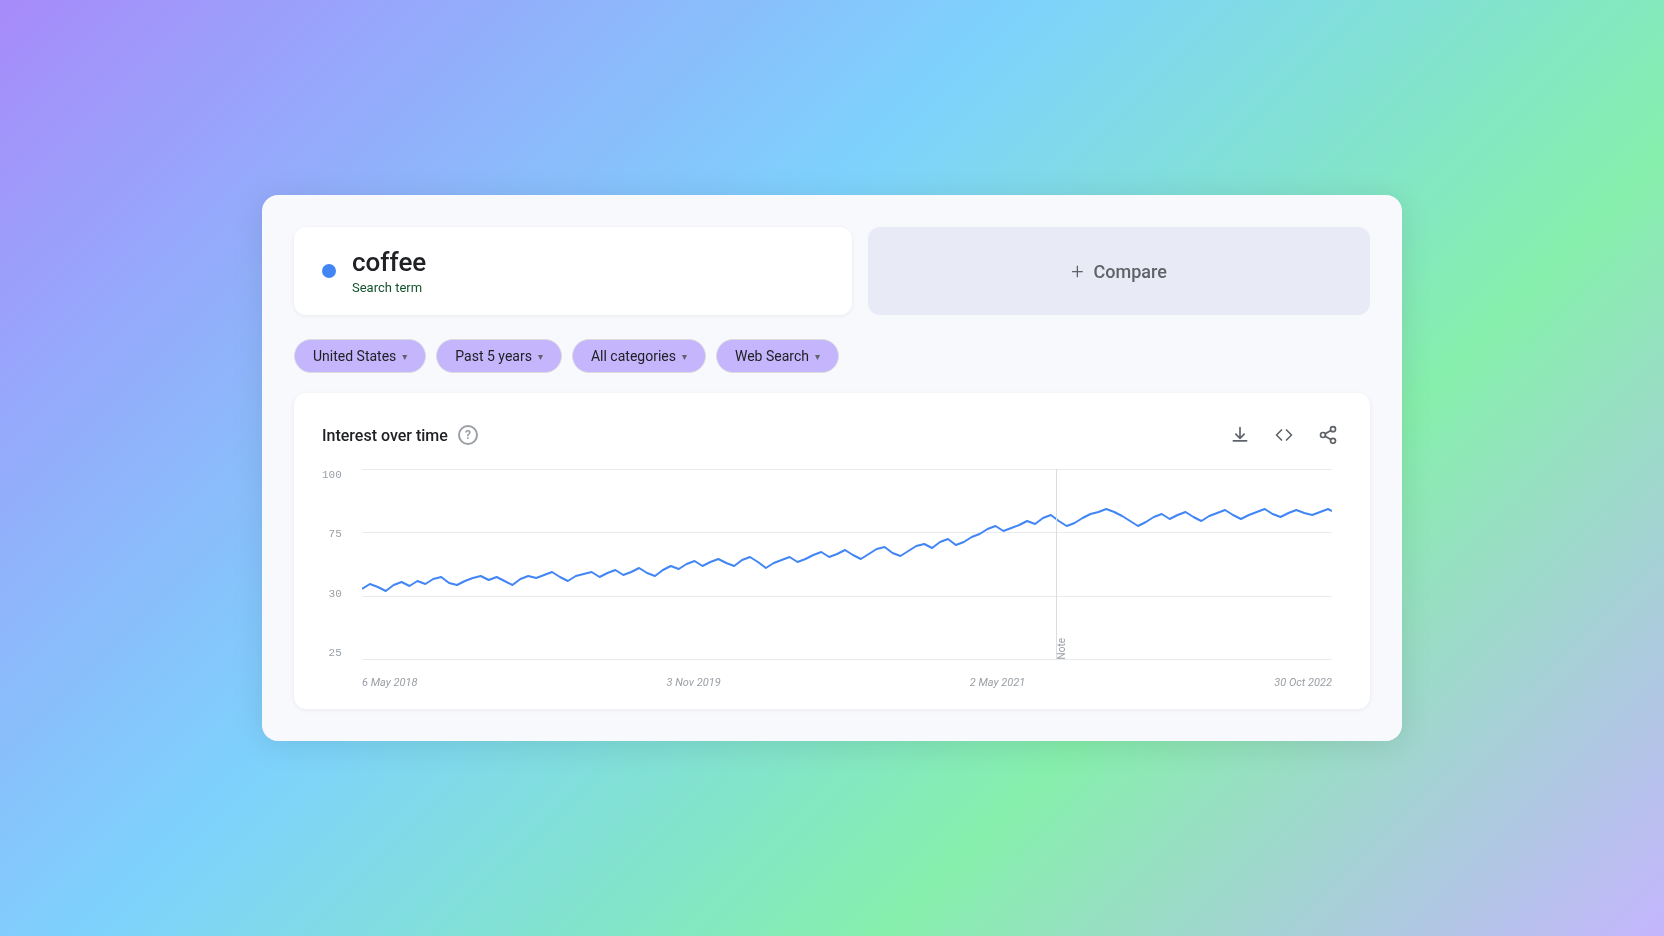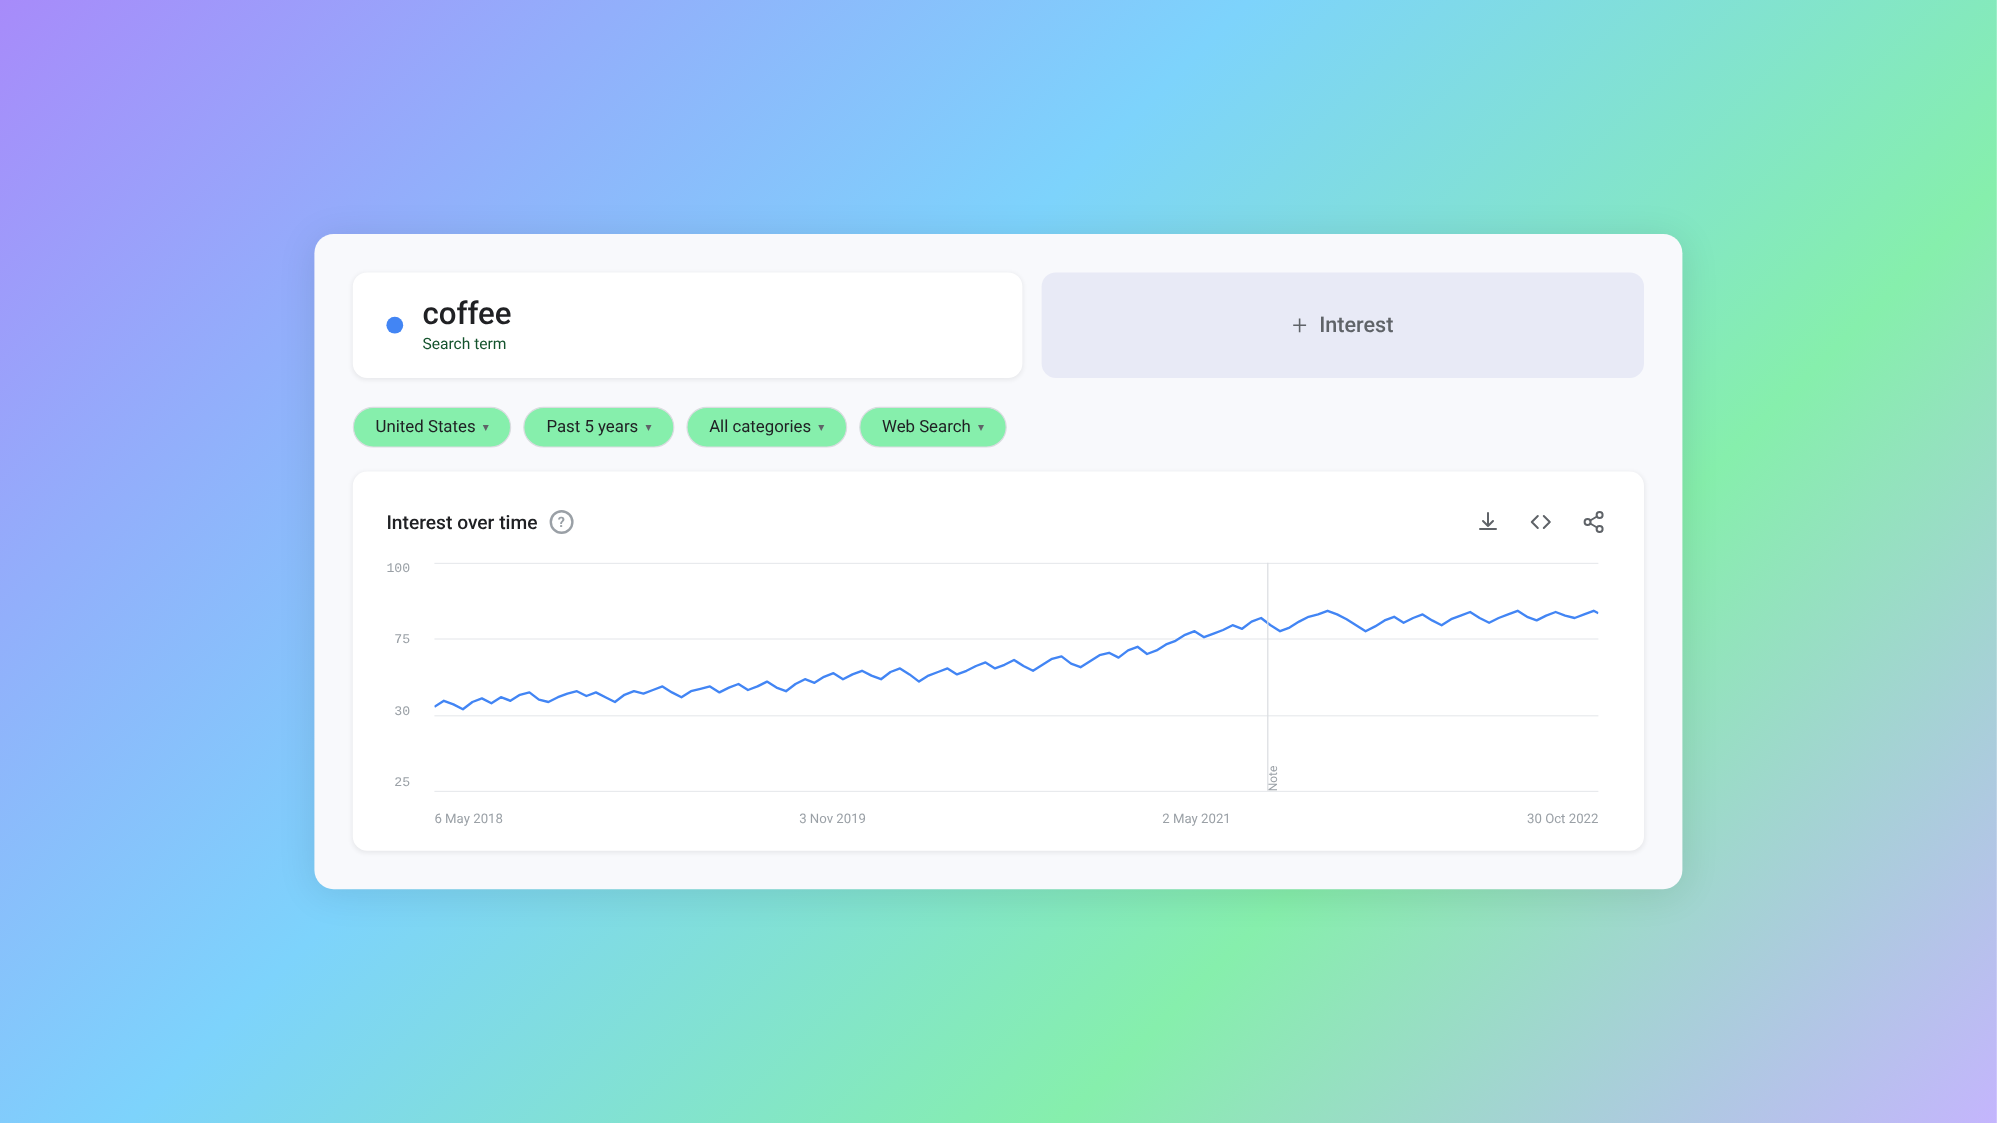--- a/index.html
+++ b/index.html
@@ -70,21 +70,21 @@
       font-size: 22px;
       color: #5f6368;
       font-weight: 300;
     }
     .filters-row {
       display: flex;
       gap: 10px;
       margin-bottom: 20px;
     }
     .filter-btn {
-      background: #86efac;
+      background: #c4b5fd;
       border: 1.5px solid #dadce0;
       border-radius: 24px;
       padding: 8px 18px;
       font-size: 14px;
       color: #202124;
       cursor: pointer;
       display: flex;
       align-items: center;
       gap: 6px;
       font-family: inherit;
@@ -174,20 +174,21 @@
       left: 0; right: 0;
       border-top: 1px solid #e8eaed;
     }
     .x-axis {
       position: absolute;
       bottom: 0;
       left: 0; right: 0;
       display: flex;
       justify-content: space-between;
       align-items: flex-start;
+      font-style: italic;
     }
     .x-label {
       font-size: 11px;
       color: #9aa0a6;
     }
     svg.line-chart {
       position: absolute;
       left: 0; top: 0;
       width: 100%;
       height: calc(100% - 30px);
@@ -217,21 +218,21 @@
   <div class="top-row">
     <div class="search-term-box">
       <div class="blue-dot"></div>
       <div class="term-info">
         <div class="term-name">coffee</div>
         <div class="term-type">Search term</div>
       </div>
     </div>
     <div class="compare-box">
       <span class="plus-icon">+</span>
-      <span>Interest</span>
+      <span>Compare</span>
     </div>
   </div>
 
   <div class="filters-row">
     <button class="filter-btn">
       <span>United States</span>
       <span class="caret">▾</span>
     </button>
     <button class="filter-btn">
       <span>Past 5 years</span>

